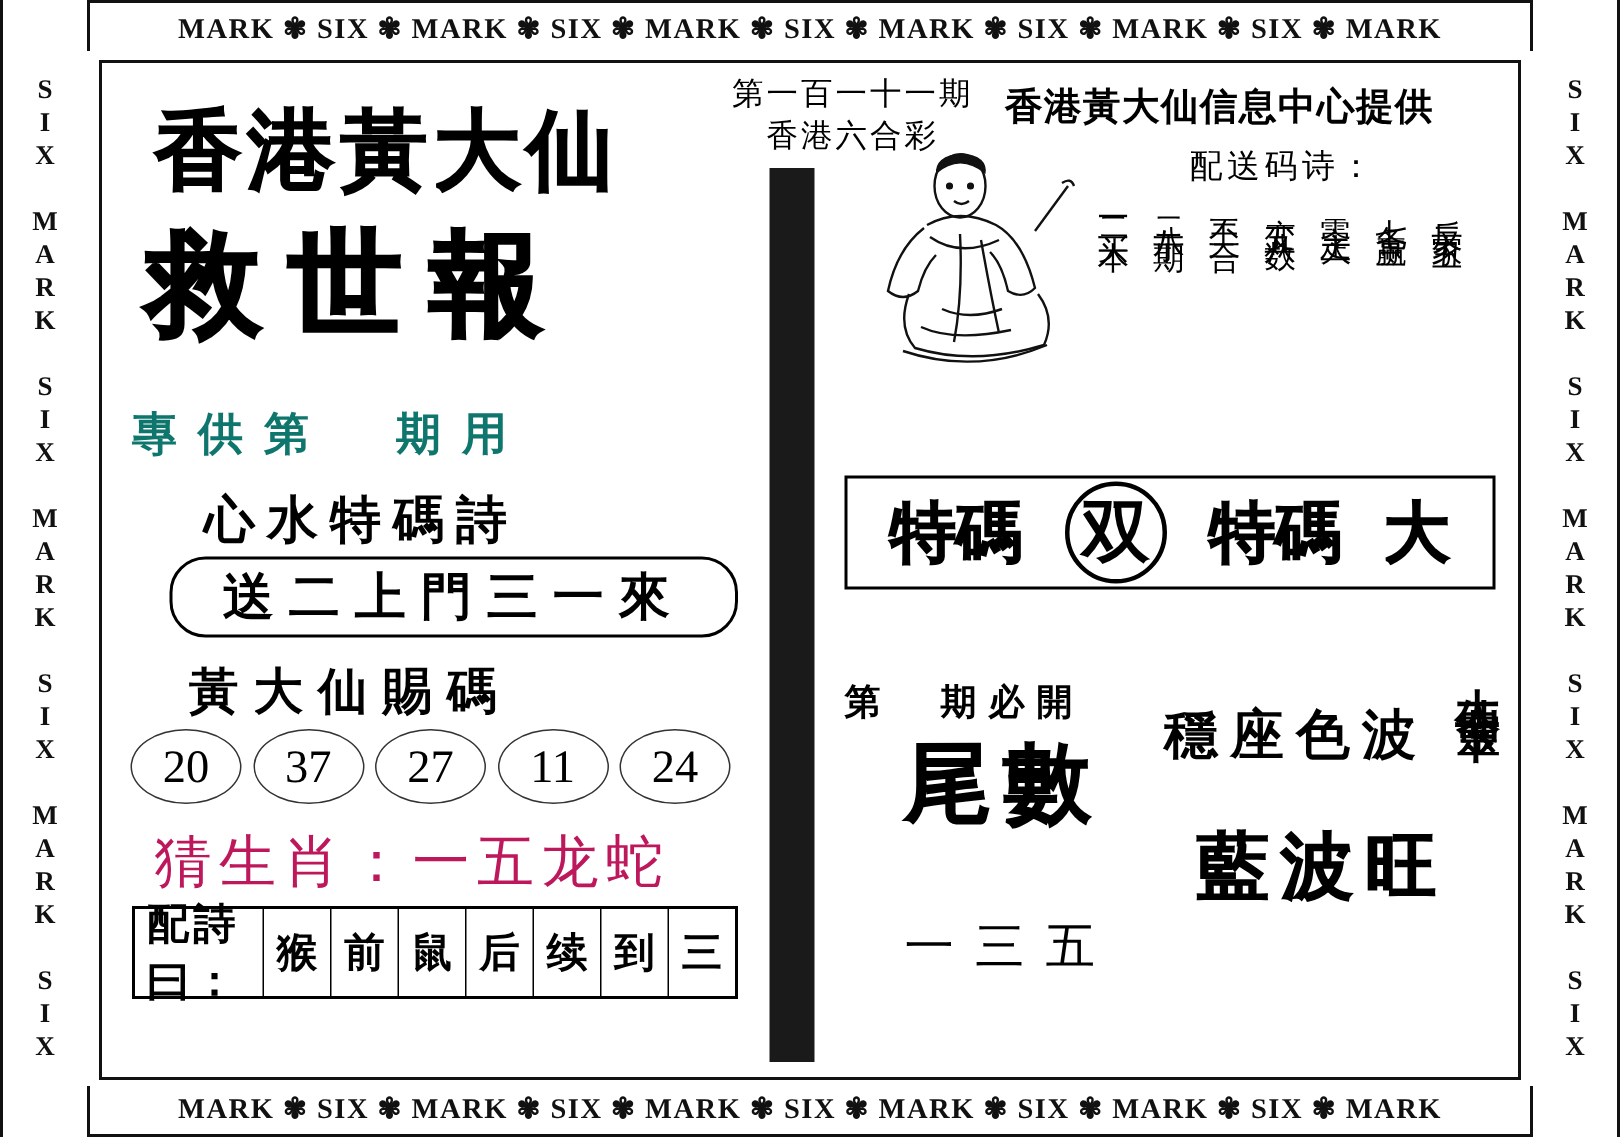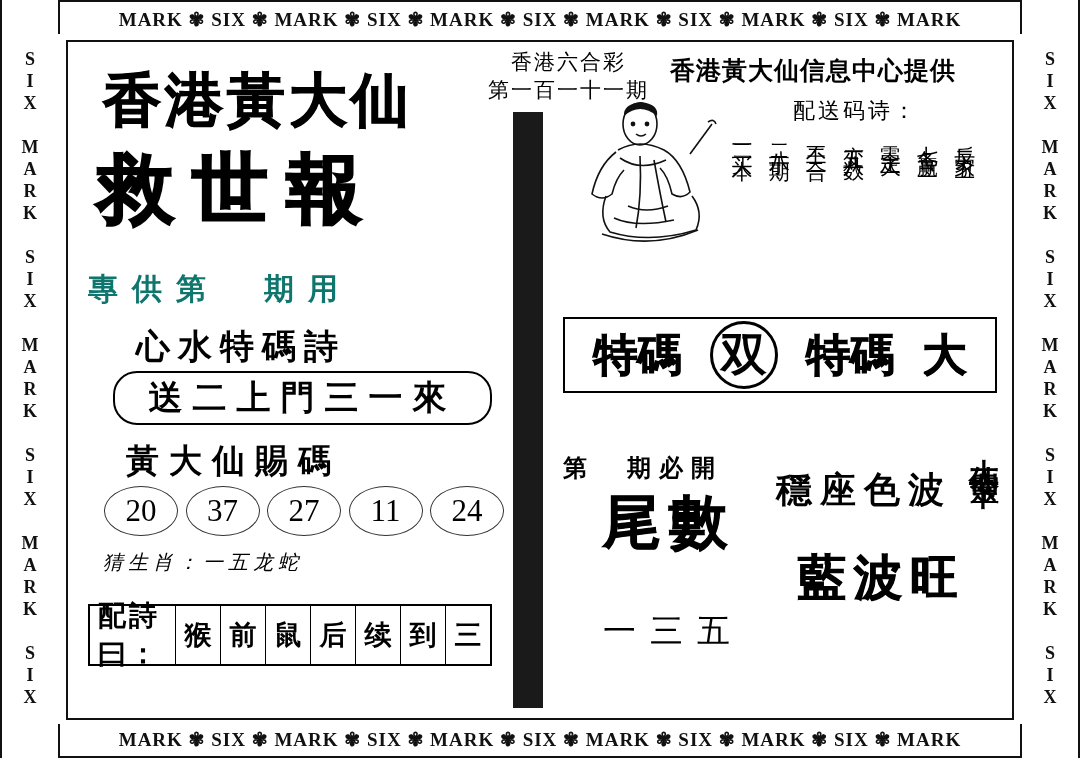--- a/index.html
+++ b/index.html
@@ -151,21 +151,21 @@
     left: 68px;
     top: 405px;
     font-family: "DejaVu Serif", serif;
     font-weight: bold;
     font-size: 33px;
     letter-spacing: 10px;
     color: #000;
   }
   .numbers-row {
     position: absolute;
-    left: 46px;
+    left: 29px;
     top: 452px;
     width: 400px;
     display: flex;
     align-items: center;
     justify-content: space-between;
   }
   .num-ball {
     width: 72px;
     height: 48px;
     border: 1.5px solid #333;
@@ -175,24 +175,23 @@
     justify-content: center;
     font-family: "Liberation Serif", serif;
     font-size: 31px;
     color: #000;
   }
   .zodiac-line {
     position: absolute;
     left: 45px;
     top: 515px;
     font-family: "DejaVu Serif", serif;
-    font-size: 20px;
+    font-size: 38px;
     letter-spacing: 5px;
-    color: #000000;
-    font-style: italic;
+    color: #be185d;
   }
   .bottom-verse {
     position: absolute;
     left: 30px;
     top: 570px;
     width: 400px;
     height: 58px;
     border: 2px solid #000;
     display: flex;
     align-items: center;
@@ -426,22 +425,22 @@
         <span class="bv-cell">前</span>
         <span class="bv-cell">鼠</span>
         <span class="bv-cell">后</span>
         <span class="bv-cell">续</span>
         <span class="bv-cell">到</span>
         <span class="bv-cell">三</span>
       </span>
     </div>
 
     <div class="hk-mark">
+      <div>第一百一十一期</div>
       <div>香港六合彩</div>
-      <div>第一百一十一期</div>
     </div>
 
     <div class="provider">香港黃大仙信息中心提供</div>
 
     <div class="deity-img">
       <svg viewBox="0 0 180 175" width="180" height="175">
         <g fill="none" stroke="#111" stroke-width="1.6">
           <ellipse cx="82" cy="30" rx="17" ry="21"></ellipse>
           <path d="M66 22 q16 -14 33 0 q2 -12 -16 -14 q-18 2 -17 14z" fill="#111" stroke="none"></path>
           <circle cx="75" cy="30" r="1.6" fill="#111"></circle>

